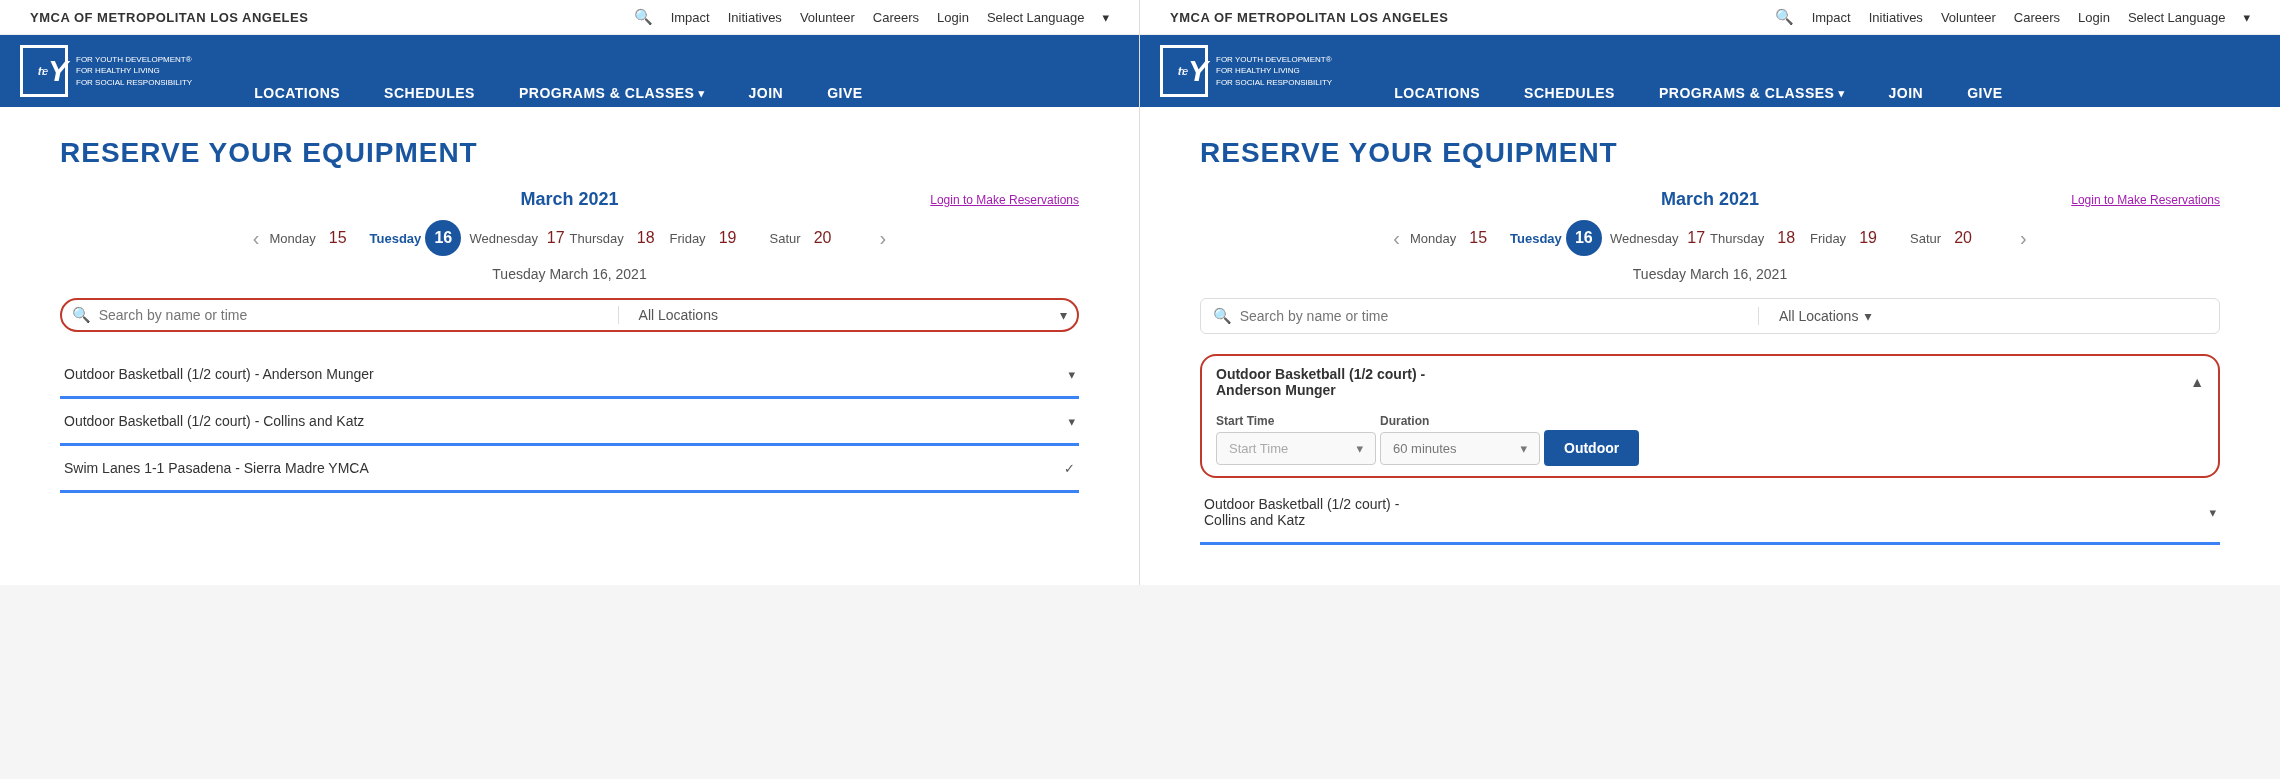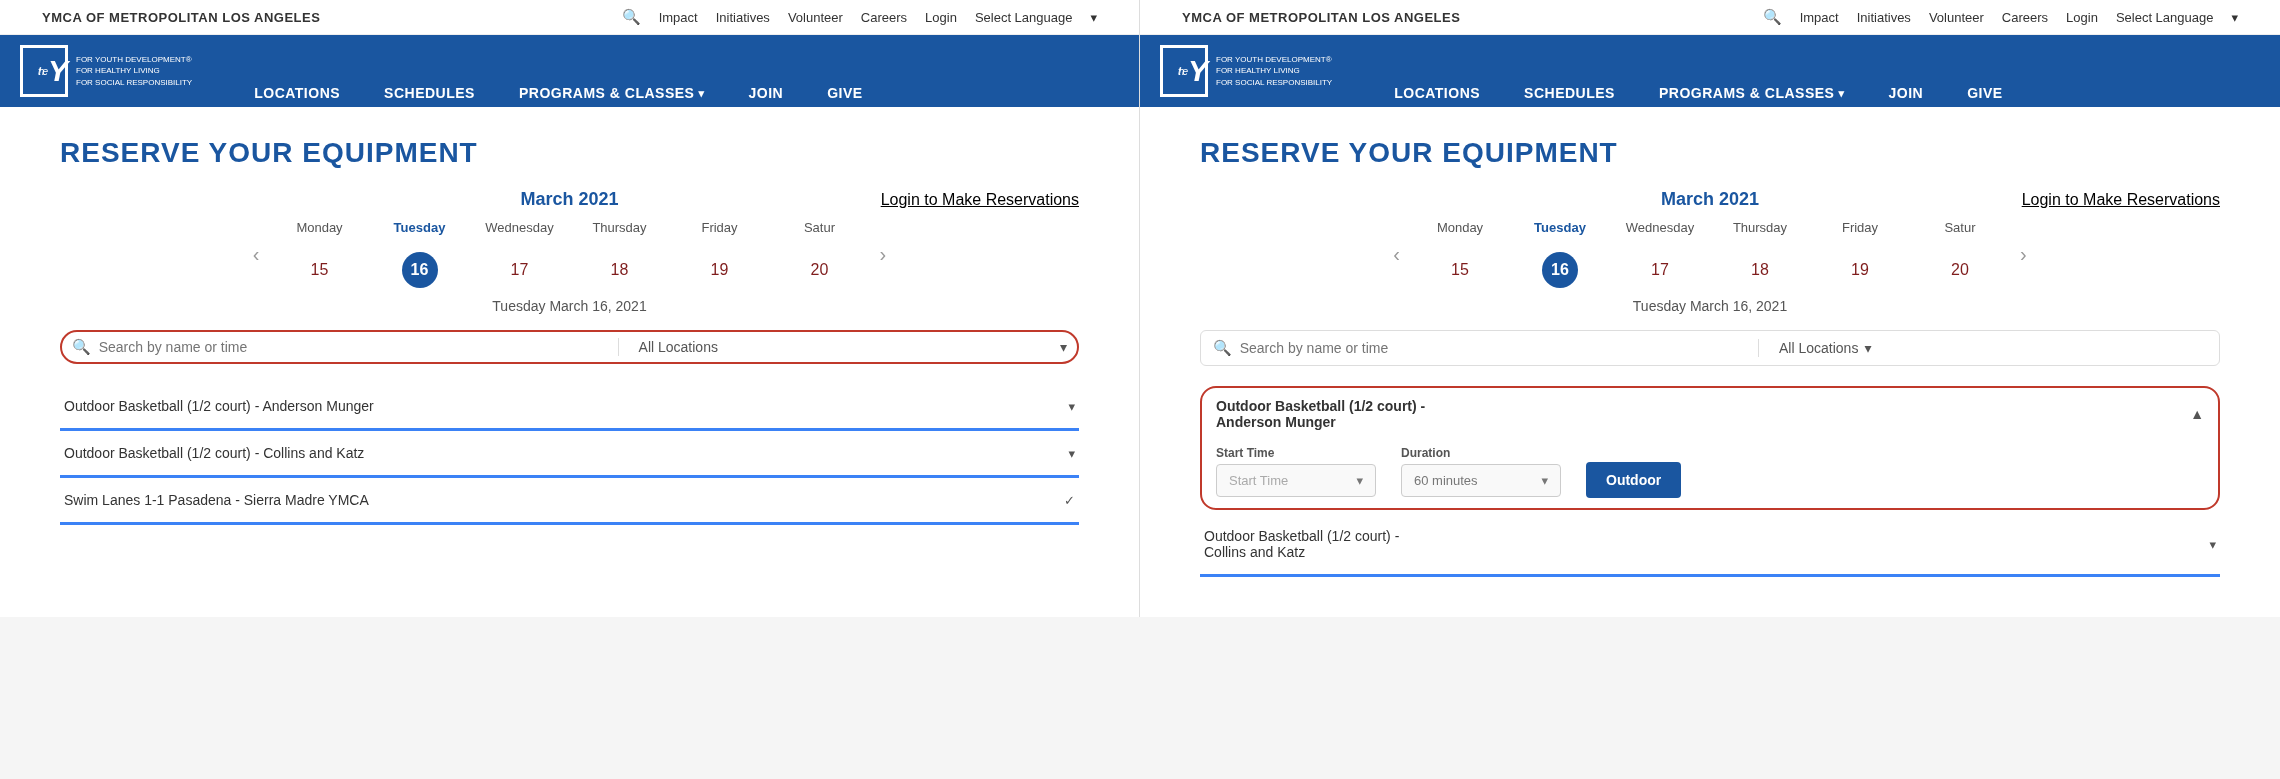--- a/index.html
+++ b/index.html
@@ -9,21 +9,21 @@
       width: 1140px;
       background: #fff;
       border-right: 1px solid #ddd;
     }
 
     
     .top-bar {
       display: flex;
       align-items: center;
       justify-content: space-between;
-      padding: 8px 42px;
+      padding: 8px 30px;
       background: #fff;
       border-bottom: 1px solid #eee;
       font-size: 13px;
       color: #333;
     }
     .top-bar-left { font-weight: bold; font-size: 13px; letter-spacing: 0.5px; }
     .top-bar-right { display: flex; align-items: center; gap: 18px; }
     .top-bar-right a { color: #333; text-decoration: none; font-size: 13px; }
     .search-icon-top { font-size: 15px; color: #333; cursor: pointer; }
 
@@ -100,45 +100,45 @@
     }
     .calendar-month {
       font-size: 18px;
       color: #1a56a0;
       font-weight: bold;
       text-align: center;
     }
     .login-link {
       position: absolute;
       right: 0;
-      font-size: 16px;
-      color: #000000;
+      font-size: 12px;
+      color: #a21caf;
       text-decoration: underline;
       cursor: pointer;
     }
 
     .calendar-days {
       display: flex;
       align-items: center;
       justify-content: center;
       gap: 0;
       margin: 10px 0;
     }
     .cal-nav {
       color: #999;
       font-size: 20px;
       cursor: pointer;
       padding: 0 10px;
     }
     .cal-day {
       display: flex;
-      flex-direction: column;
+      flex-direction: row;
       align-items: center;
       width: 100px;
-      gap: 17px;
+      gap: 4px;
     }
     .cal-day-name { font-size: 13px; color: #555; }
     .cal-day-num {
       width: 36px;
       height: 36px;
       display: flex;
       align-items: center;
       justify-content: center;
       font-size: 16px;
       color: #7f1d1d;
@@ -223,21 +223,21 @@
       color: #333;
       font-weight: bold;
       margin-bottom: 14px;
       cursor: pointer;
     }
     .equipment-item-expanded .chevron-up { color: #555; }
 
     .reservation-form {
       display: flex;
       align-items: center;
-      gap: 25px;
+      gap: 4px;
       flex-wrap: wrap;
     }
     .form-group { display: flex; flex-direction: column; gap: 4px; }
     .form-label { font-size: 12px; color: #555; font-weight: bold; }
     .form-select {
       display: flex;
       align-items: center;
       border: 1px solid #ccc;
       border-radius: 4px;
       padding: 8px 12px;

